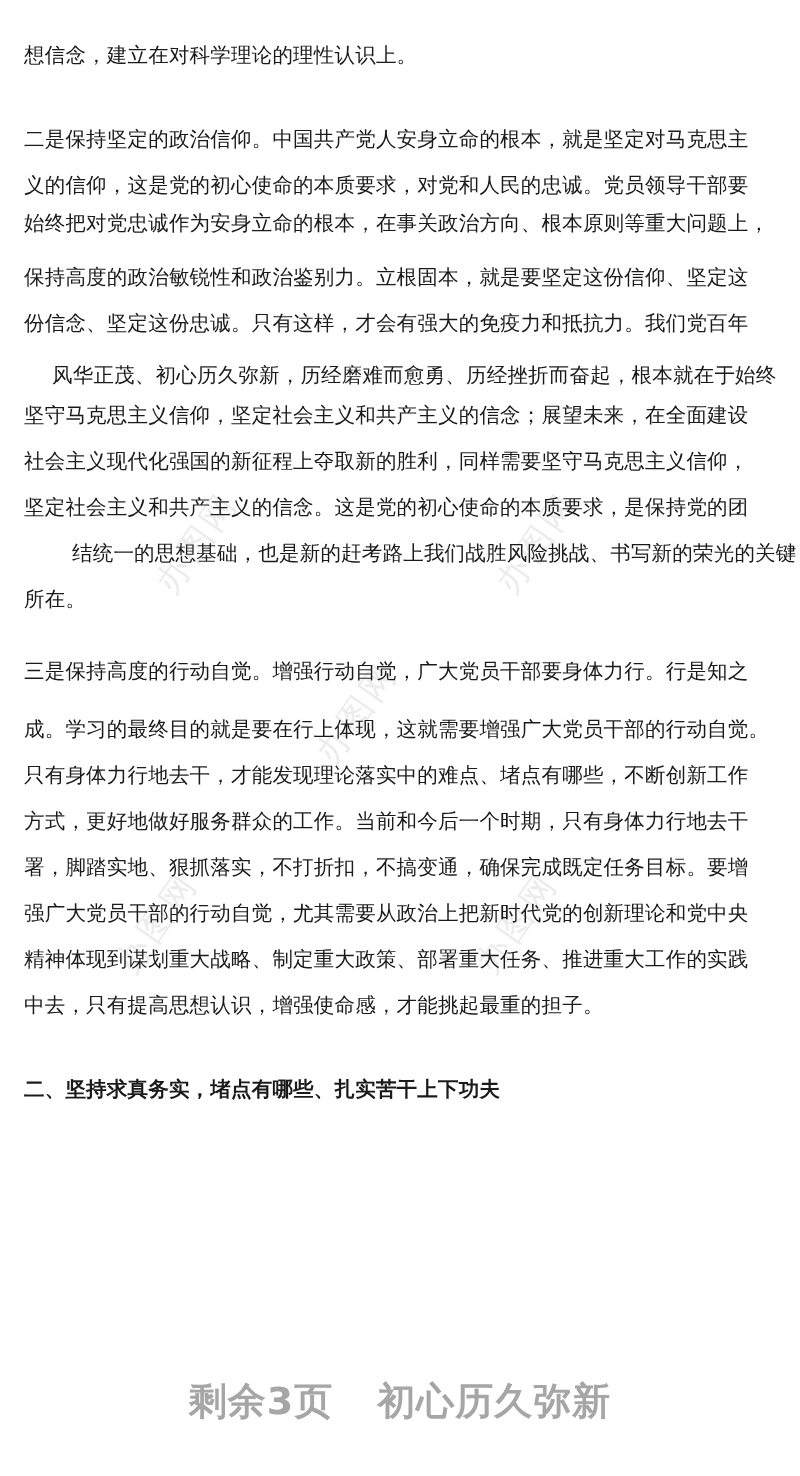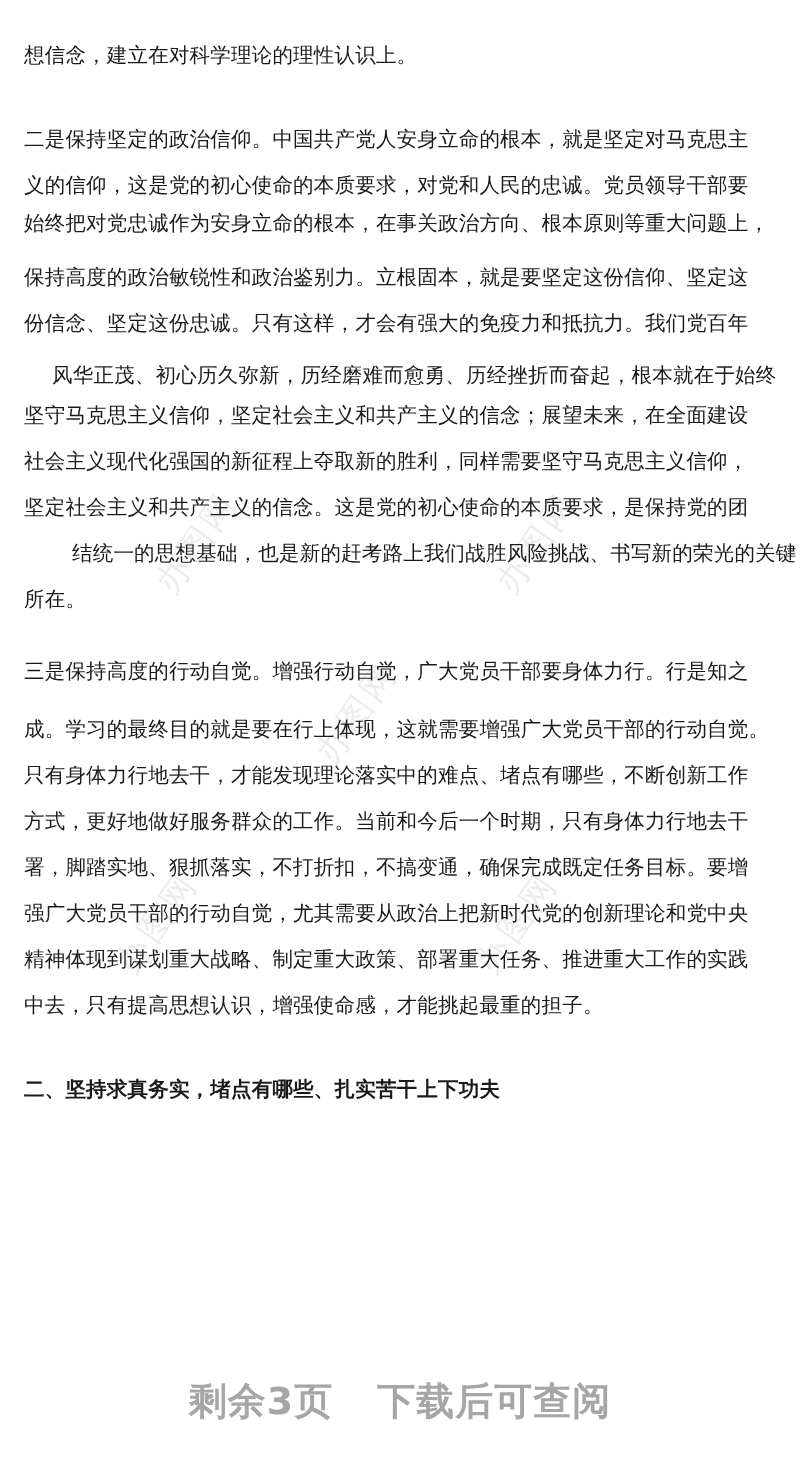--- a/index.html
+++ b/index.html
@@ -45,15 +45,15 @@
       <div class="line" style="top: 762px;">只有身体力行地去干，才能发现理论落实中的难点、堵点有哪些，不断创新工作</div>
       <div class="line" style="top: 808px;">方式，更好地做好服务群众的工作。当前和今后一个时期，只有身体力行地去干</div>
       <div class="line" style="top: 854px;">署，脚踏实地、狠抓落实，不打折扣，不搞变通，确保完成既定任务目标。要增</div>
       <div class="line" style="top: 900px;">强广大党员干部的行动自觉，尤其需要从政治上把新时代党的创新理论和党中央</div>
       <div class="line" style="top: 946px;">精神体现到谋划重大战略、制定重大政策、部署重大任务、推进重大工作的实践</div>
       <div class="line" style="top: 992px;">中去，只有提高思想认识，增强使命感，才能挑起最重的担子。</div>
       <div class="line heading" style="top: 1076px;">二、坚持求真务实，堵点有哪些、扎实苦干上下功夫</div>
     </div>
 
   <div class="footer">
-    <span>剩余3页</span><span class="gap"></span><span>下载后可查阅</span>
+    <span>剩余3页</span><span class="gap"></span><span>初心历久弥新</span>
   </div>
 </div>
 
 </body></html>

